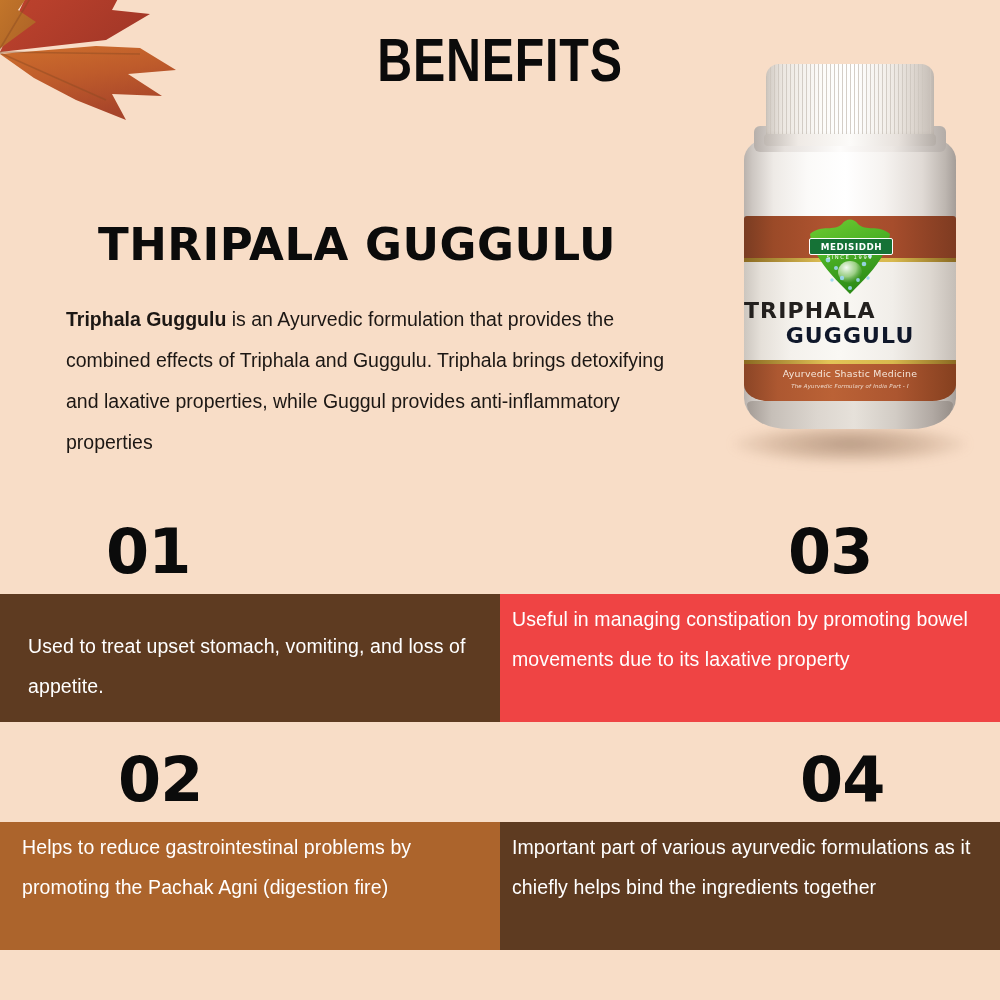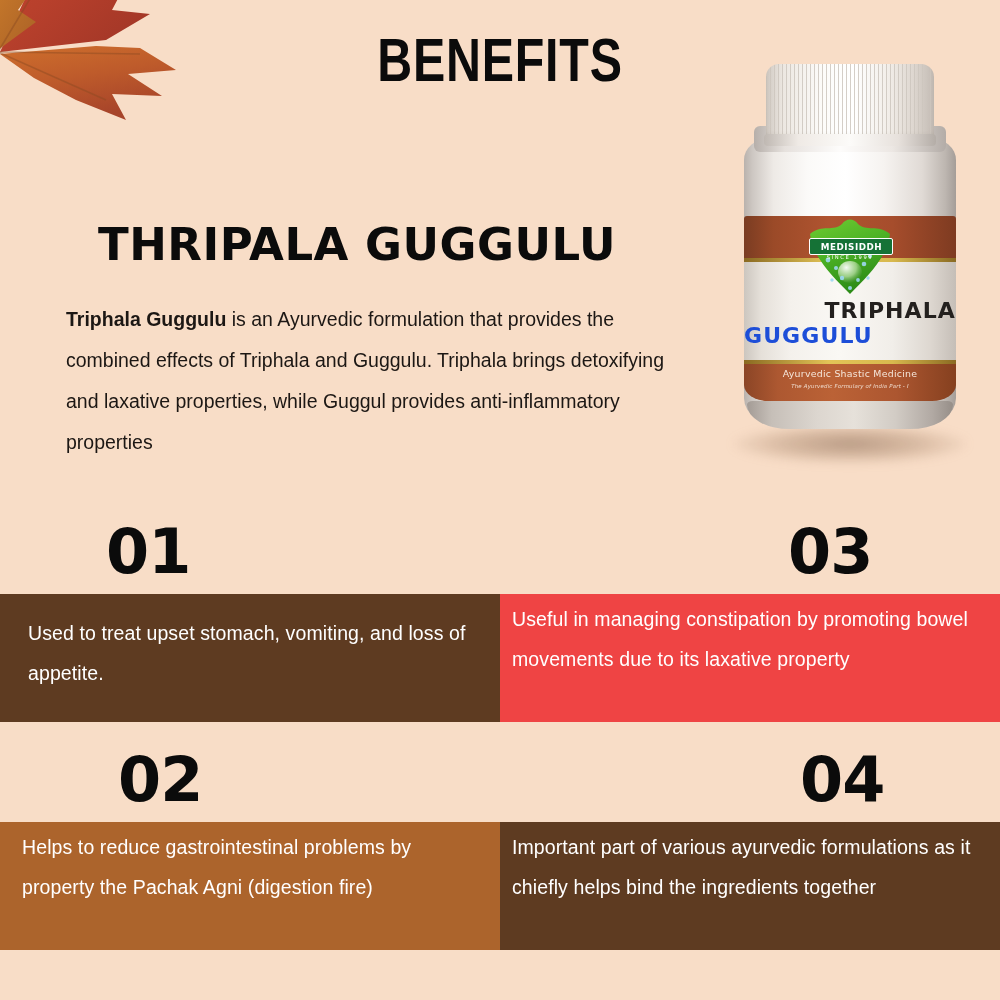--- a/index.html
+++ b/index.html
@@ -230,36 +230,37 @@
     text-align: center;
     font-family: "DejaVu Sans", sans-serif;
     font-size: 5.2px;
     letter-spacing: 1.6px;
     color: #ffffff;
   }
   .label-name-1 {
     position: absolute;
     left: 0; right: 0;
     top: 82px;
-    text-align: right;
+    text-align: left;
     font-family: "DejaVu Sans", sans-serif;
     font-weight: 700;
     font-size: 22px;
     letter-spacing: 1.1px;
     color: #23201e;
   }
   .label-name-2 {
     position: absolute;
     left: 0; right: 0;
     top: 107px;
+    text-align: center;
     font-family: "DejaVu Sans", sans-serif;
     font-weight: 700;
     font-size: 22px;
     letter-spacing: 1.1px;
-    color: #1d4ed8;
+    color: #0f172a;
   }
   .label-sub-1 {
     position: absolute;
     left: 0; right: 0;
     top: 152px;
     text-align: center;
     font-family: "DejaVu Sans", sans-serif;
     font-size: 9.4px;
     letter-spacing: 0.25px;
     color: #f5e6da;
@@ -308,21 +309,21 @@
     color: #FFFFFF;
     font-family: "Liberation Sans", sans-serif;
     font-size: 19.5px;
     line-height: 40px;
     letter-spacing: 0.1px;
   }
   .band-01 {
     left: 0; top: 594px;
     width: 500px; height: 128px;
     background: #5E3B21;
-    padding: 19px 26px 0 28px;
+    padding: 32px 26px 0 28px;
   }
   .band-03 {
     left: 500px; top: 594px;
     width: 500px; height: 128px;
     background: #ef4444;
     padding: 5px 24px 0 12px;
   }
   .band-02 {
     left: 0; top: 822px;
     width: 500px; height: 128px;
@@ -452,18 +453,18 @@
     </div>
   </div>
 
   <div class="num num-01">01</div>
   <div class="band band-01">Used to treat upset stomach, vomiting, and loss of appetite.</div>
 
   <div class="num num-03">03</div>
   <div class="band band-03">Useful in managing constipation by promoting bowel movements due to its laxative property</div>
 
   <div class="num num-02">02</div>
-  <div class="band band-02">Helps to reduce gastrointestinal problems by property the Pachak Agni (digestion fire)</div>
+  <div class="band band-02">Helps to reduce gastrointestinal problems by promoting the Pachak Agni (digestion fire)</div>
 
   <div class="num num-04">04</div>
   <div class="band band-04">Important part of various ayurvedic formulations as it chiefly helps bind the ingredients together</div>
 
 </div>
 
 </body></html>

